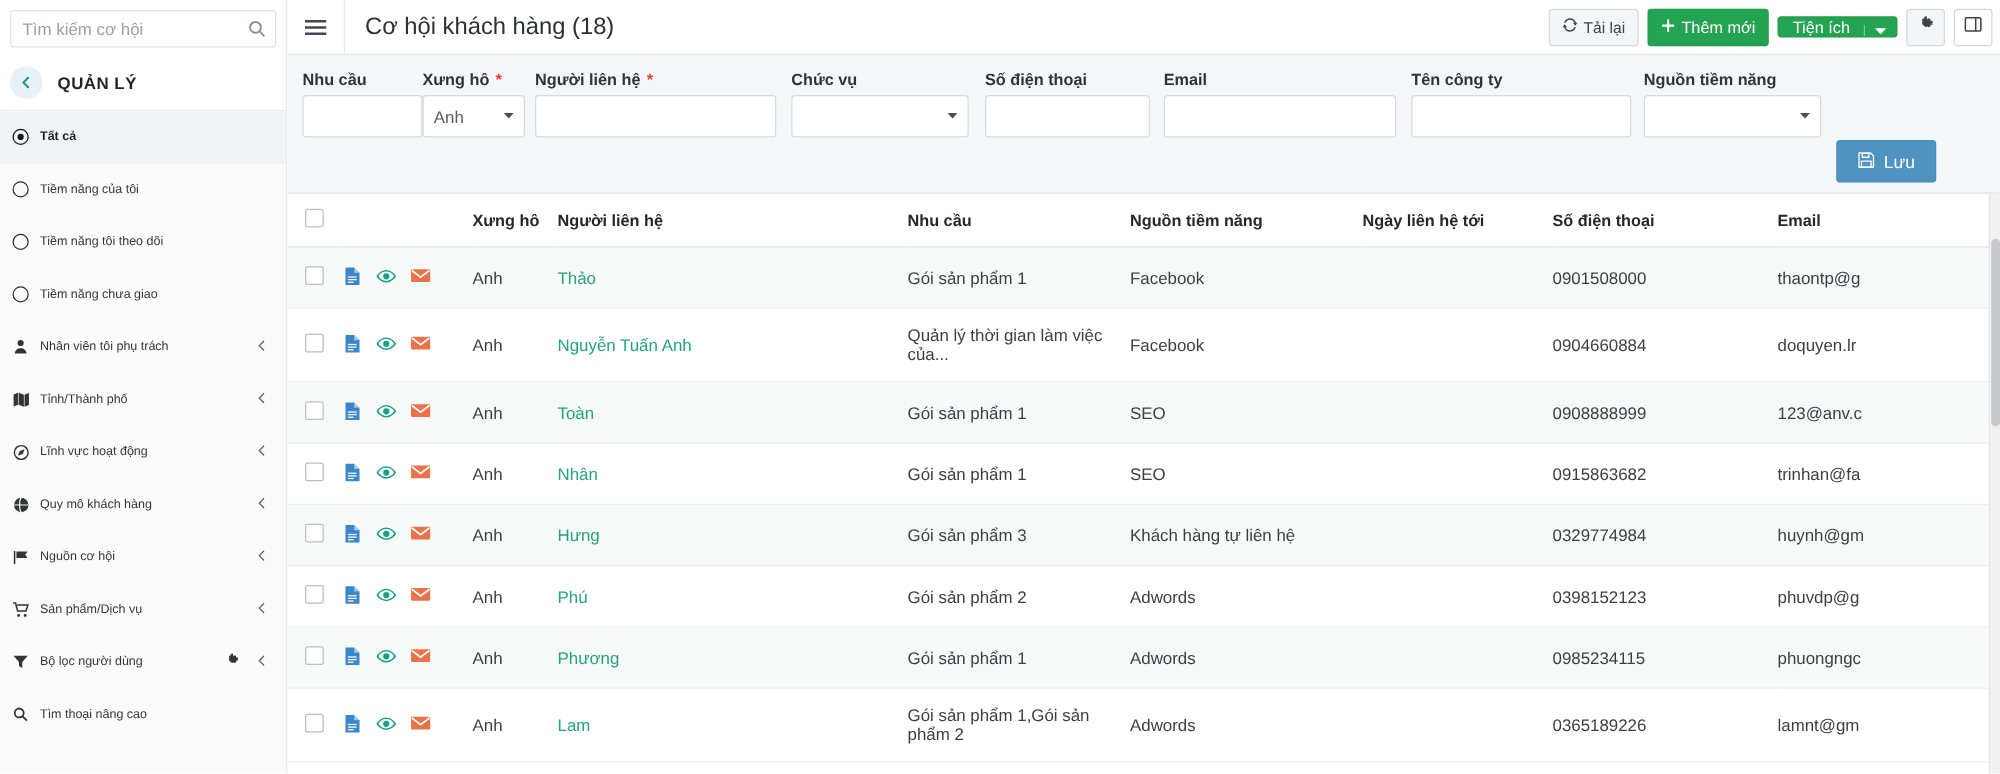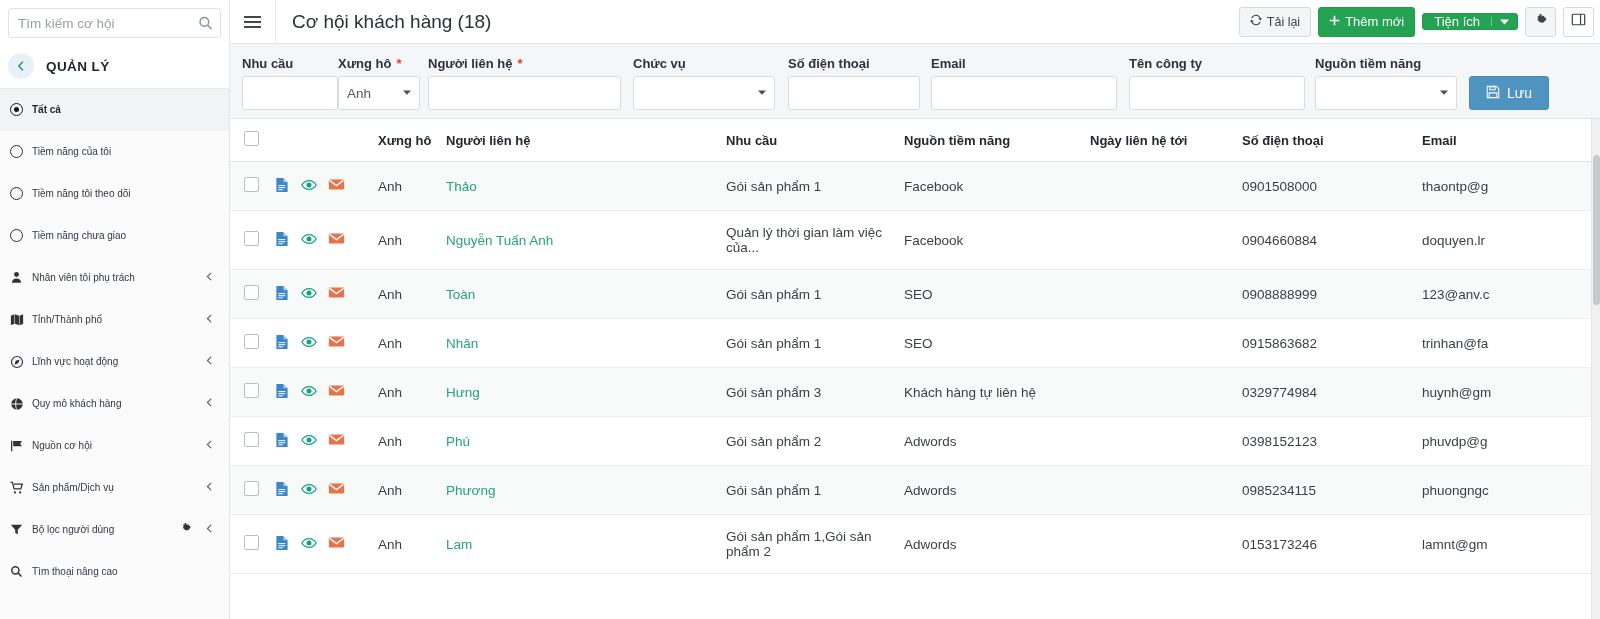--- a/index.html
+++ b/index.html
@@ -96,21 +96,21 @@
   }
   .top-actions { margin-left: auto; display: flex; align-items: center; gap: 7px; }
   .btn {
     height: 30px; border-radius: 3px; display: inline-flex; align-items: center;
     gap: 5px; font-size: 12.5px; padding: 0 10px; cursor: default; white-space: nowrap;
   }
   .btn-light { background: #f4f5f6; border: 1px solid #d6dadd; color: #3d4348; }
   .btn-green { background: #24a453; border: 1px solid #22994d; color: #fff; font-size: 13px; }
   .btn-green-split {
     background: #24a453; border: 1px solid #22994d; color: #fff; font-size: 13px;
-    padding: 0; display: inline-flex; align-items: center; border-radius: 3px; overflow:hidden;
+    padding: 0; display: inline-flex; align-items: flex-end; border-radius: 3px; overflow:hidden;
   }
   .btn-green-split .lbl { display: flex; align-items: center; padding: 0 11px; }
   .btn-green-split .car {
     display: flex; align-items: center; padding: 0 8px;
     border-left: 1px solid rgba(255,255,255,.38); font-size: 10px;
   }
   .daterange {
     height: 30px; display: flex; align-items: stretch;
     border: 1px solid #d6dadd; border-radius: 3px; background: #fff; overflow: hidden;
   }
@@ -507,21 +507,21 @@
         <div class="fctl sel" style="width:142px;">
           <span></span>
           <span class="caret">
             <svg viewBox="0 0 10 10" width="8" height="8" fill="currentColor">
                 <path d="M0 3h10L5 8.4z"></path>
               </svg>
           </span>
         </div>
       </div>
 
-      <div class="fcol" style="padding-left:2px;">
+      <div class="fcol" style="padding-left:2px;gap:36px;">
         <span class="flabel">&nbsp;</span>
         <div class="btn-save">
           <span>
             <svg viewBox="0 0 16 16" width="14" height="14" fill="currentColor">
               <path d="M1.4 1.4h10.4L14.6 4.2v10.4H1.4zM4.4 1.9h6v3.6h-6zM3.6 9h8.8v5.2H3.6z" fill="none" stroke="currentColor" stroke-width="1.2"></path>
             </svg>
           </span>
           <span>Lưu</span>
         </div>
       </div>
@@ -834,21 +834,21 @@
             <path d="M1.4 4.1L8 9.1l6.6-5" fill="none" stroke="#fff" stroke-width="1.3"></path>
           </svg>
         </span>
       </span>
     </td>
     <td>Anh</td>
     <td><a class="link">Lam</a></td>
     <td>Gói sản phẩm 1,Gói sản phẩm 2</td>
     <td>Adwords</td>
     <td></td>
-    <td>0153173246</td>
+    <td>0365189226</td>
     <td class="email-cell">lamnt@gm</td>
   </tr>
 </tbody>
       </table>
       <div class="vscroll">
           <i></i>
         </div>
     </div>
 
   </section>

